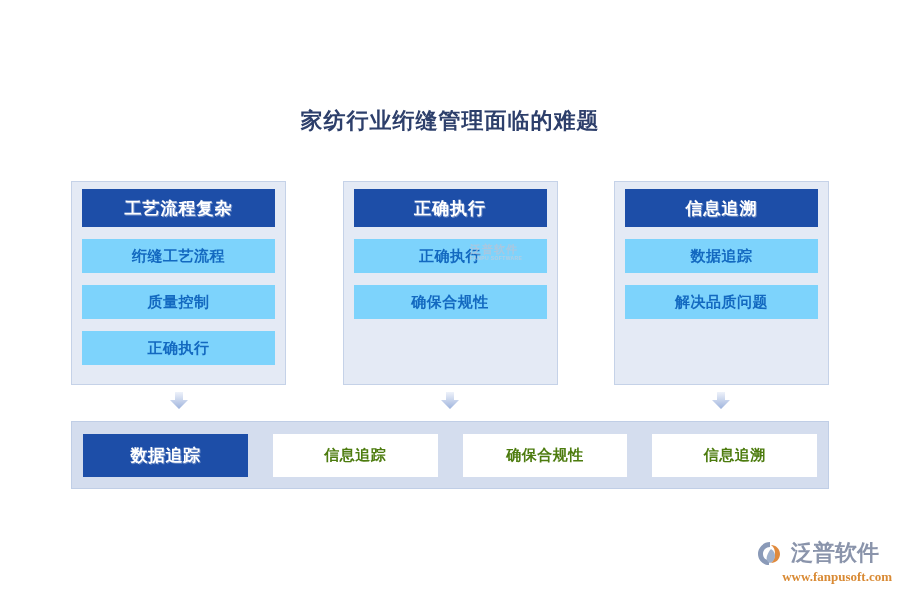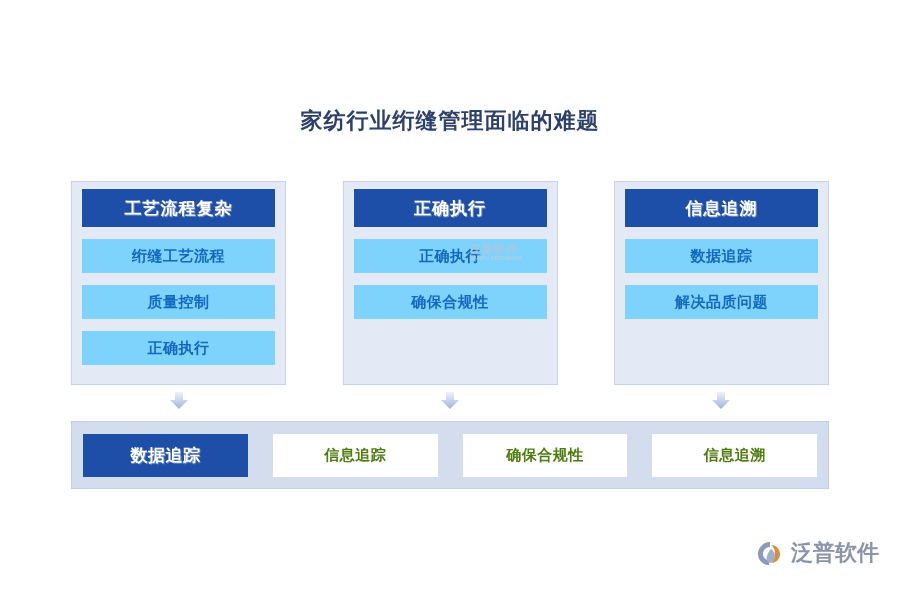--- a/index.html
+++ b/index.html
@@ -245,13 +245,14 @@
   <div class="logo-row">
     <span class="logo-mark">
       <svg width="30" height="27" viewBox="0 0 30 27">
         <path d="M13 2 C6 2 1 8 1 14 C1 20 6 25 12 25 L12 20 C8 20 6 17 6 14 C6 10 9 7 13 7 Z" fill="#8a9ab8"></path>
         <path d="M14 5 C19 5 23 9 23 14 C23 19 19 23 14 23 C17 20 18 17 18 14 C18 10 17 7 14 5 Z" fill="#e08a3c"></path>
         <path d="M14 9 C17 11 18 13 18 16 C18 19 16 22 13 23 C10 22 9 19 10 16 C11 13 12 11 14 9 Z" fill="#9fb0cb"></path>
       </svg>
     </span>
     <span class="logo-name">泛普软件</span>
   </div>
+  <div class="logo-url">www.fanpusoft.com</div>
 </div>
 
 </body></html>

